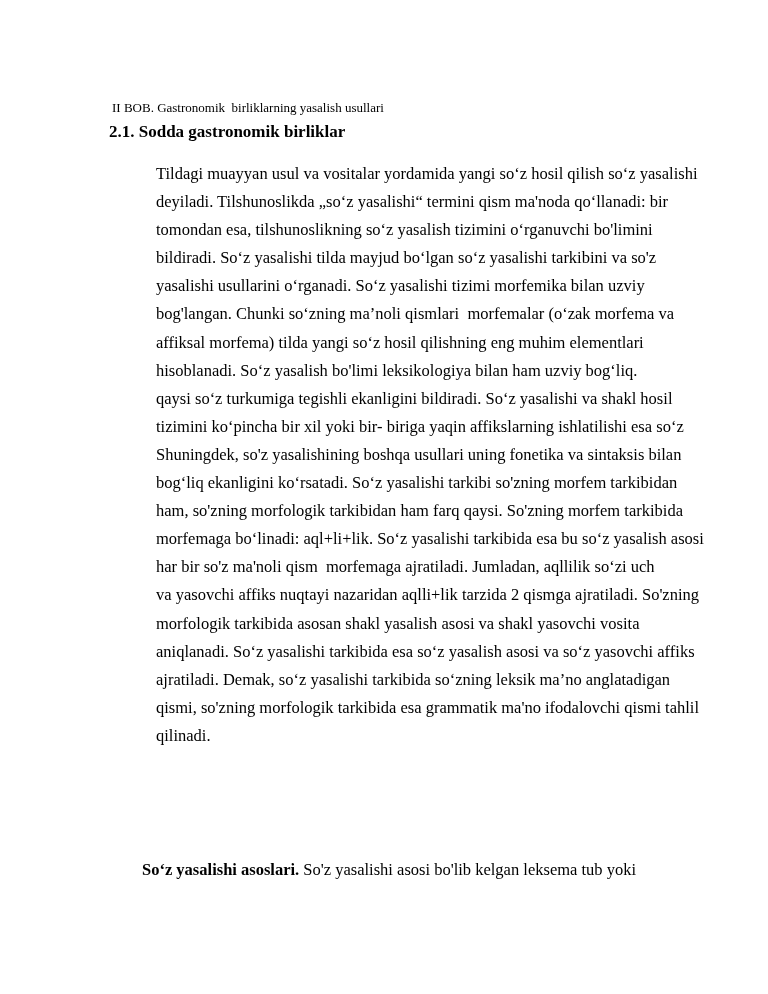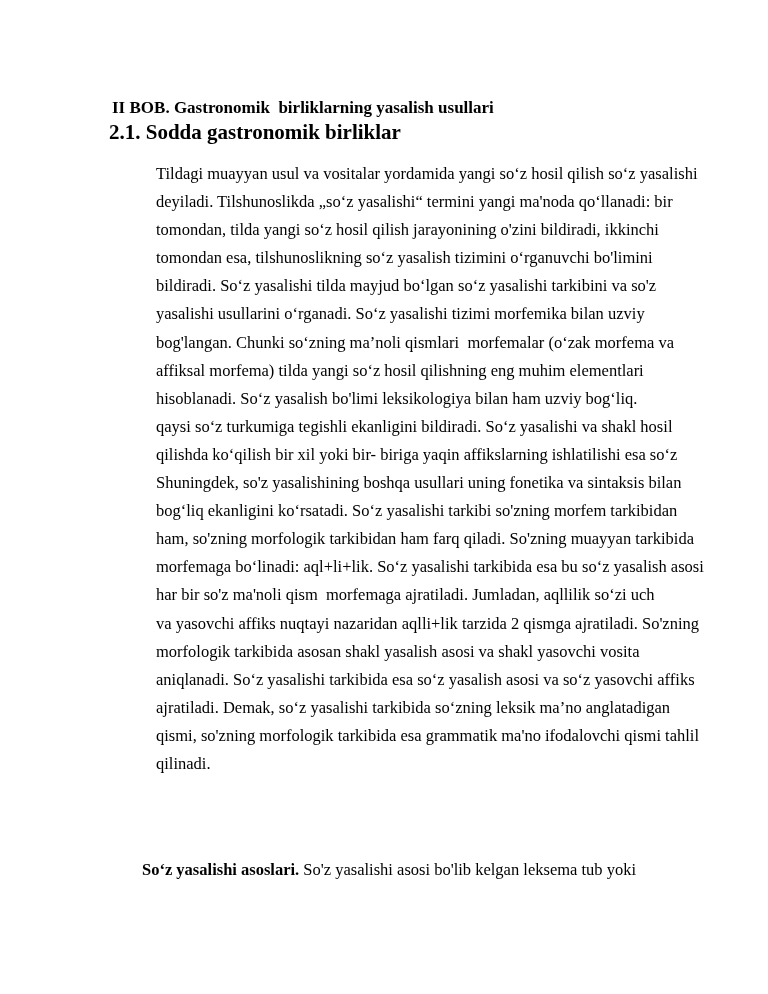--- a/index.html
+++ b/index.html
@@ -20,31 +20,31 @@
       left: 0;
       top: 0;
       width: 768px;
       height: 994px;
       background: #ffffff;
     }
     .chapter-title {
       position: absolute;
       left: 112px;
       top: 97px;
-      font-size: 17px;
-      font-weight: bold;
+      font-size: 13px;
+      font-weight: normal;
       white-space: pre;
       line-height: 22px;
       margin: 0;
     }
     .section-title {
       position: absolute;
       left: 109px;
       top: 121px;
-      font-size: 21px;
+      font-size: 17px;
       white-space: pre;
       line-height: 22px;
       margin: 0;
     }
     .section-title .num {
       font-weight: bold;
     }
     .para {
       position: absolute;
       left: 109px;
@@ -77,33 +77,32 @@
 <body>
 
 <div class="page">
 
   <h1 class="chapter-title">II BOB. Gastronomik  birliklarning yasalish usullari</h1>
 
   <h2 class="section-title"><span class="num">2.1.</span><span> Sodda gastronomik birliklar</span></h2>
 
   <p class="para para-1">
     <span class="line">Tildagi muayyan usul va vositalar yordamida yangi so‘z hosil qilish so‘z yasalishi</span>
-    <span class="line">deyiladi. Tilshunoslikda „so‘z yasalishi“ termini yangi ma'noda qo‘llanadi: bir</span>
-    <span class="line">tomondan, tilda yangi so‘z hosil qilish jarayonining o'zini bildiradi, ikkinchi</span>
+    <span class="line">deyiladi. Tilshunoslikda „so‘z yasalishi“ termini qism ma'noda qo‘llanadi: bir</span>
     <span class="line">tomondan esa, tilshunoslikning so‘z yasalish tizimini o‘rganuvchi bo'limini</span>
     <span class="line">bildiradi. So‘z yasalishi tilda mayjud bo‘lgan so‘z yasalishi tarkibini va so'z</span>
     <span class="line">yasalishi usullarini o‘rganadi. So‘z yasalishi tizimi morfemika bilan uzviy</span>
     <span class="line">bog'langan. Chunki so‘zning ma’noli qismlari  morfemalar (o‘zak morfema va</span>
     <span class="line">affiksal morfema) tilda yangi so‘z hosil qilishning eng muhim elementlari</span>
     <span class="line">hisoblanadi. So‘z yasalish bo'limi leksikologiya bilan ham uzviy bog‘liq.</span>
     <span class="line">qaysi so‘z turkumiga tegishli ekanligini bildiradi. So‘z yasalishi va shakl hosil</span>
-    <span class="line">qilishda ko‘qilish bir xil yoki bir- biriga yaqin affikslarning ishlatilishi esa so‘z</span>
+    <span class="line">tizimini ko‘pincha bir xil yoki bir- biriga yaqin affikslarning ishlatilishi esa so‘z</span>
     <span class="line">Shuningdek, so'z yasalishining boshqa usullari uning fonetika va sintaksis bilan</span>
     <span class="line">bog‘liq ekanligini ko‘rsatadi. So‘z yasalishi tarkibi so'zning morfem tarkibidan</span>
-    <span class="line">ham, so'zning morfologik tarkibidan ham farq qiladi. So'zning muayyan tarkibida</span>
+    <span class="line">ham, so'zning morfologik tarkibidan ham farq qaysi. So'zning morfem tarkibida</span>
     <span class="line">morfemaga bo‘linadi: aql+li+lik. So‘z yasalishi tarkibida esa bu so‘z yasalish asosi</span>
     <span class="line">har bir so'z ma'noli qism  morfemaga ajratiladi. Jumladan, aqllilik so‘zi uch</span>
     <span class="line">va yasovchi affiks nuqtayi nazaridan aqlli+lik tarzida 2 qismga ajratiladi. So'zning</span>
     <span class="line">morfologik tarkibida asosan shakl yasalish asosi va shakl yasovchi vosita</span>
     <span class="line">aniqlanadi. So‘z yasalishi tarkibida esa so‘z yasalish asosi va so‘z yasovchi affiks</span>
     <span class="line">ajratiladi. Demak, so‘z yasalishi tarkibida so‘zning leksik ma’no anglatadigan</span>
     <span class="line">qismi, so'zning morfologik tarkibida esa grammatik ma'no ifodalovchi qismi tahlil</span>
     <span class="line">qilinadi.</span>
   </p>
 

